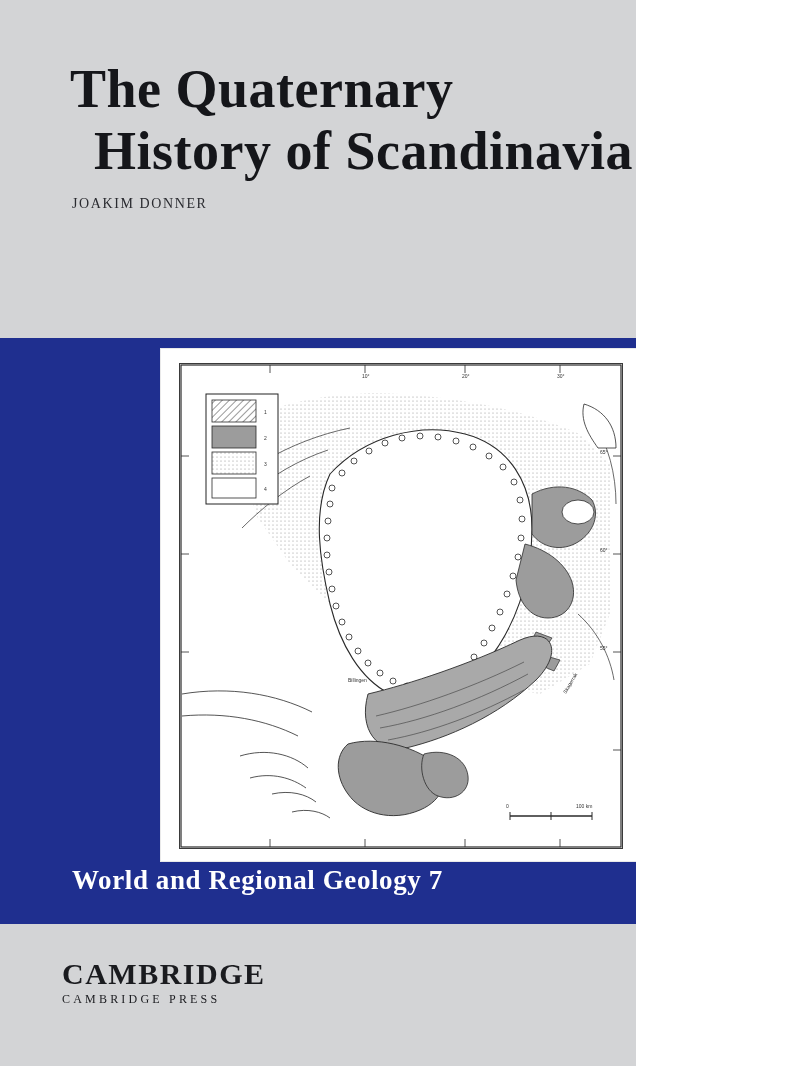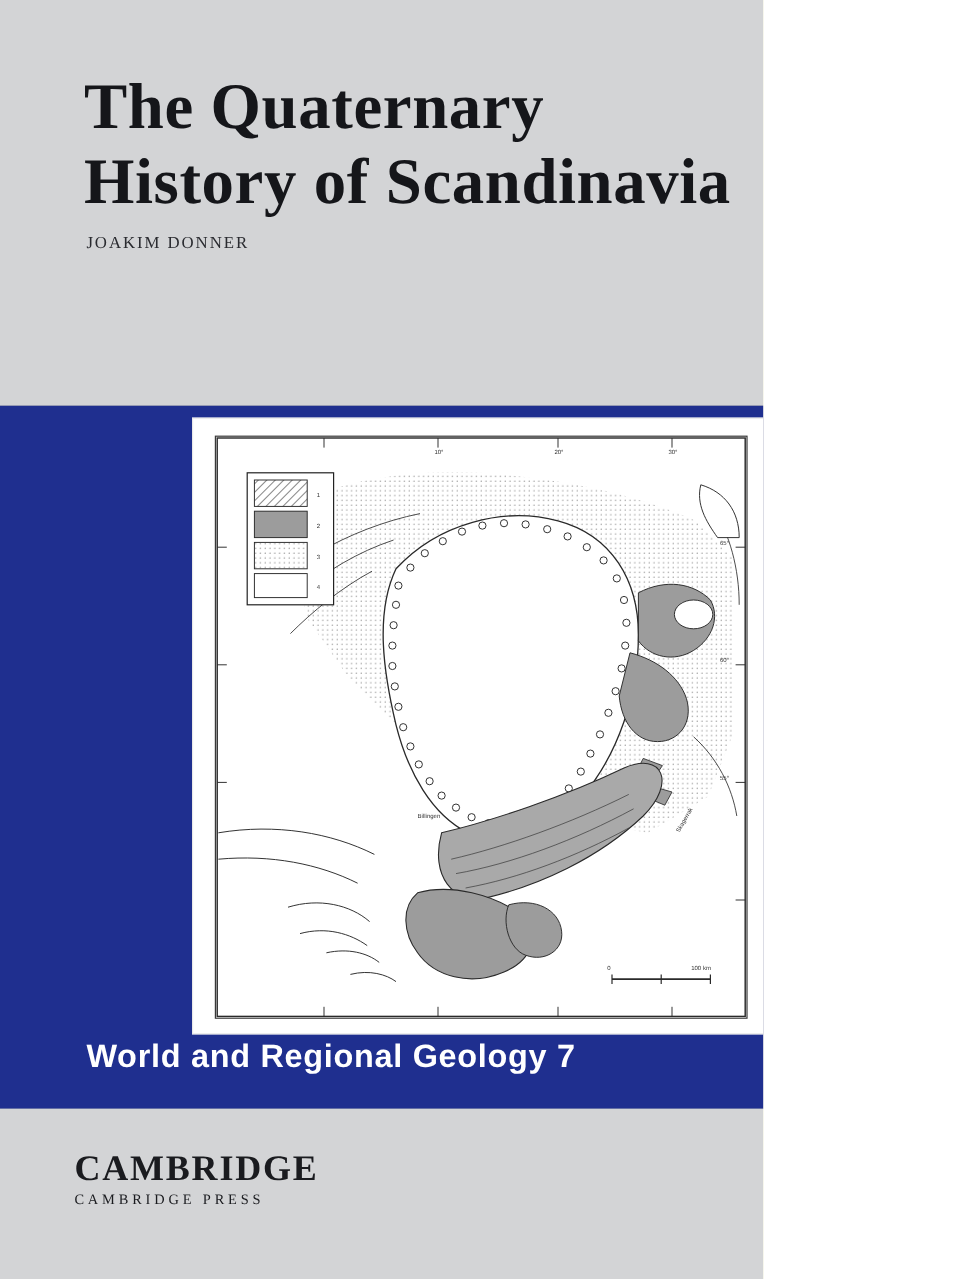--- a/index.html
+++ b/index.html
@@ -10,21 +10,21 @@
     width: 800px;
     height: 1066px;
     background: #ffffff;
     font-family: "Liberation Sans", sans-serif;
     overflow: hidden;
   }
   .cover {
     position: relative;
     width: 636px;
     height: 1066px;
-    background: #fef9c3;
+    background: #f97316;
     overflow: hidden;
   }
   
   .title-area {
     position: absolute;
     left: 0;
     top: 0;
     width: 800px;
     height: 338px;
     background: #d3d4d6;
@@ -36,20 +36,21 @@
     width: 690px;
     font-family: "Liberation Serif", serif;
     font-weight: bold;
     font-size: 54px;
     line-height: 62px;
     letter-spacing: 0.5px;
     color: #15161a;
   }
   .book-title .line2 {
     display: block;
+    margin-left: 24px;
   }
   .author {
     position: absolute;
     left: 72px;
     top: 196px;
     font-family: "Liberation Serif", serif;
     font-size: 14px;
     letter-spacing: 1.6px;
     color: #2a2b30;
   }
@@ -59,21 +60,21 @@
     left: 0;
     top: 338px;
     width: 800px;
     height: 586px;
     background: #1f2f8f;
   }
   .series-line {
     position: absolute;
     left: 72px;
     bottom: 28px;
-    font-family: Liberation Sans, sans-serif;
+    font-family: Liberation Serif, serif;
     font-weight: bold;
     font-size: 27px;
     letter-spacing: 0.6px;
     color: #ffffff;
   }
   
   .map-frame {
     position: absolute;
     left: 160px;
     top: 348px;

